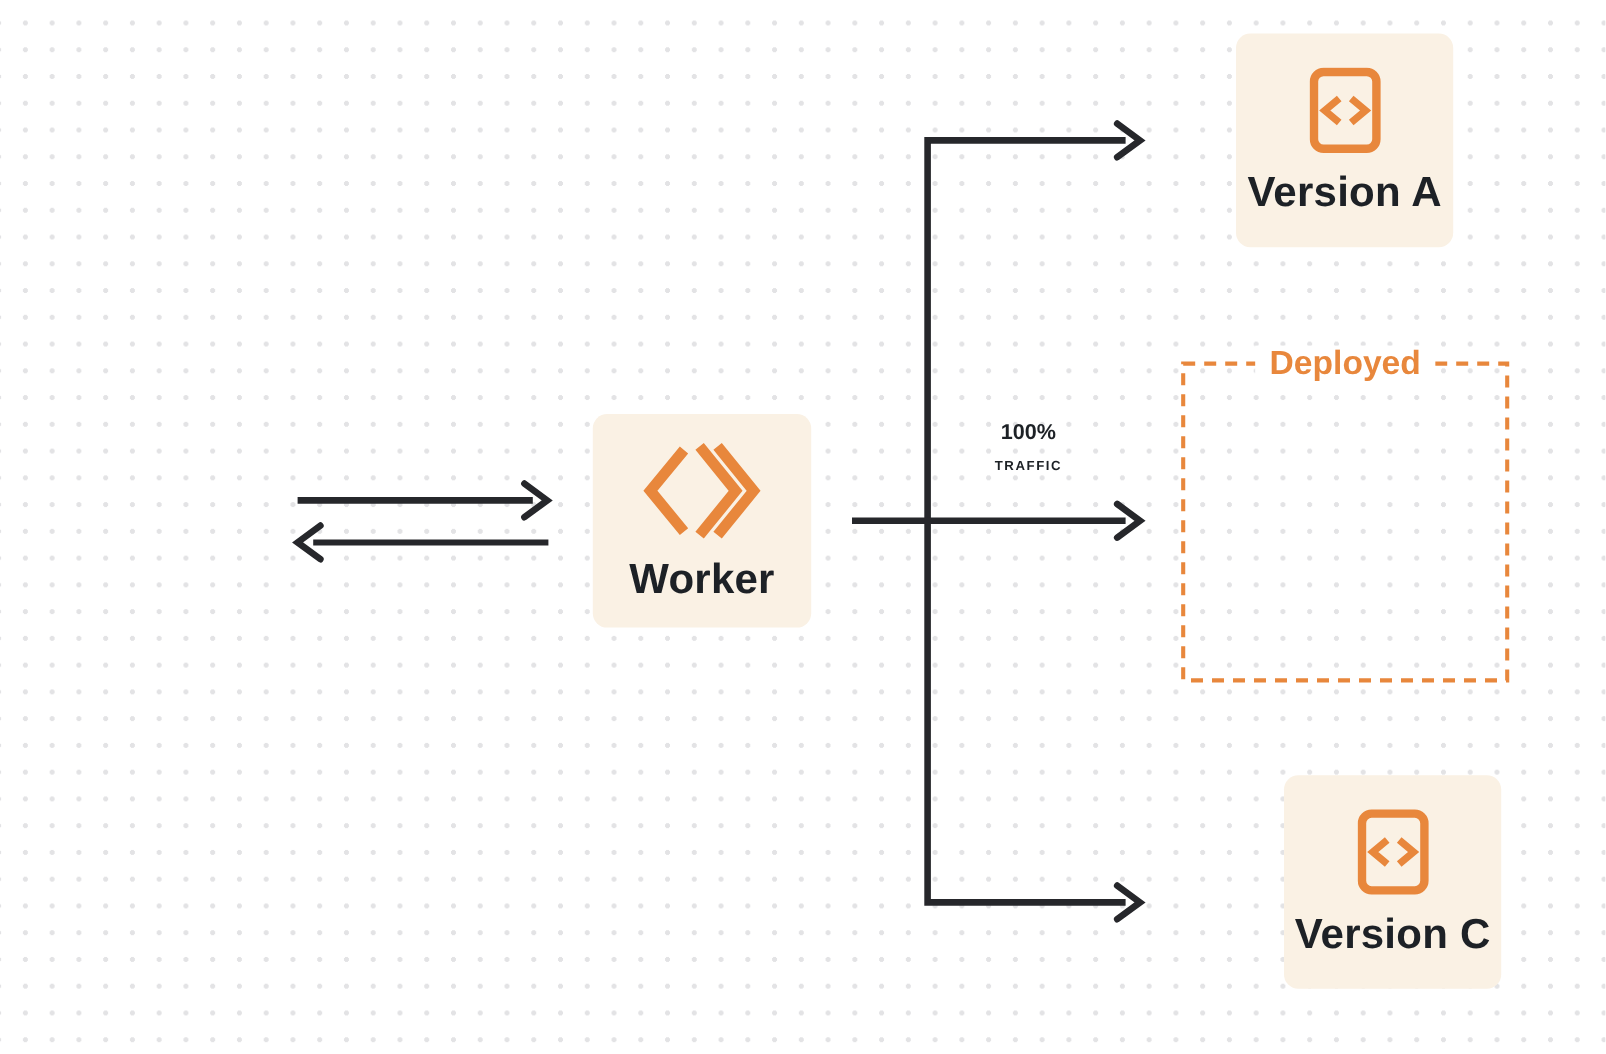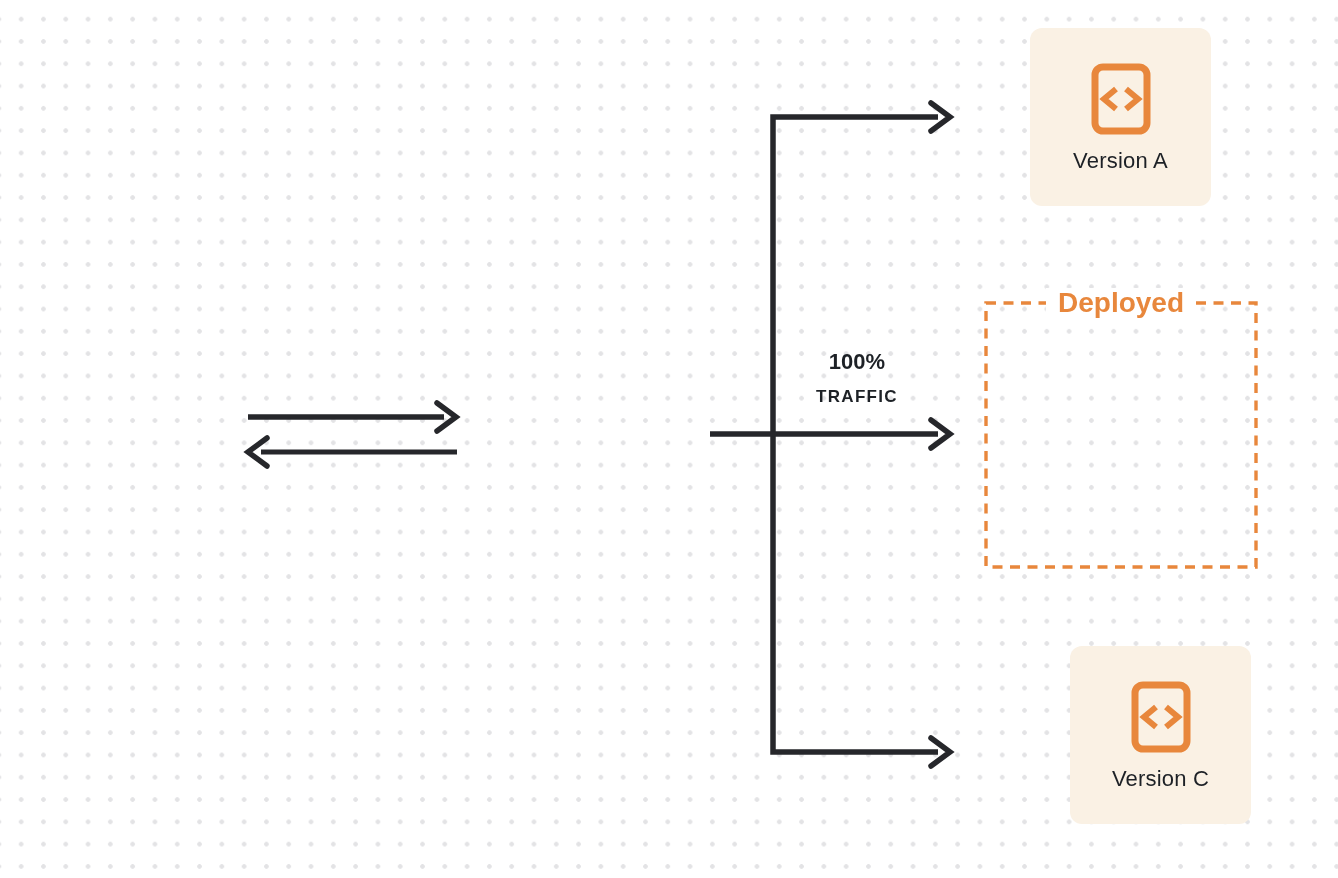--- a/index.html
+++ b/index.html
@@ -13,35 +13,35 @@
     background-position:10px 8px;
     font-family:"Liberation Sans",sans-serif;
   }
   .layer{position:absolute;left:0;top:0;width:1338px;height:878px;}
   .node{
     position:absolute;
     display:flex;flex-direction:column;align-items:center;justify-content:center;
     border-radius:12px;gap:15px;
   }
   .node-label{
-    font-weight:400;font-size:22px;color:var(--ink,#1d2126);letter-spacing:.2px;
+    font-weight:700;font-size:35px;color:var(--ink,#1d2126);letter-spacing:.2px;
     line-height:1;white-space:nowrap;
   }
   .client-node{left:30px;top:343px;width:182px;height:182px;background:var(--gray,#f4f4f6);}
   .worker-node{left:494px;top:345px;width:182px;height:178px;background:var(--cream,#faf1e4);}
   .version-node{left:1030px;width:181px;height:178px;background:var(--cream,#faf1e4);}
   .version-a{top:28px;}
   .version-b{top:346px;}
   .version-c{top:646px;margin-left:40px;}
   .traffic-label{
     position:absolute;left:772px;top:351px;width:170px;
     text-align:center;color:var(--ink,#1d2126);font-weight:700;
   }
-  .traffic-label .line1{font-size:22px;line-height:1;}
-  .traffic-label .line2{font-size:17px;line-height:1;letter-spacing:1.3px;margin-top:15px;}
+  .traffic-label .line1{font-size:18px;line-height:1;}
+  .traffic-label .line2{font-size:11px;line-height:1;letter-spacing:1.3px;margin-top:15px;}
   .deployed-label{
     position:absolute;left:1121px;top:288px;transform:translateX(-50%);
     background:var(--bg,#ffffff);padding:0 12px;
     color:var(--orange,#e8873c);font-weight:700;font-size:28px;line-height:30px;
     white-space:nowrap;
   }
   .icon-box{display:block;}
   svg{display:block;}
 </style>
 </head>
@@ -67,20 +67,30 @@
 
     <g>
       <line x1="710" y1="434" x2="938" y2="434" style="stroke:var(--line,#26272b)" stroke-width="5.5"></line>
       <polyline points="931,420 950,434 931,448" fill="none" style="stroke:var(--line,#26272b)" stroke-width="5.5" stroke-linecap="round" stroke-linejoin="miter"></polyline>
     </g>
 
     <rect x="986" y="303" width="270" height="264" fill="none" style="stroke:var(--orange,#e8873c)" stroke-width="3.4" stroke-dasharray="10 7.5"></rect>
   </svg>
 
 
+  <div class="node worker-node">
+    <span class="icon-box">
+      <svg width="96" height="82" viewBox="0 0 96 82" overflow="visible">
+        <polyline points="33,7 5,41 33,75" fill="none" style="stroke:var(--orange,#e8873c)" stroke-width="9" stroke-linecap="butt" stroke-linejoin="miter"></polyline>
+        <polyline points="46,4 76,41 46,78" fill="none" style="stroke:var(--orange,#e8873c)" stroke-width="9" stroke-linecap="butt" stroke-linejoin="miter"></polyline>
+        <polyline points="61,4 91,41 61,78" fill="none" style="stroke:var(--orange,#e8873c)" stroke-width="9" stroke-linecap="butt" stroke-linejoin="miter"></polyline>
+      </svg>
+    </span>
+    <div class="node-label">Worker</div>
+  </div>
 
   <div class="traffic-label">
     <div class="line1">100%</div>
     <div class="line2">TRAFFIC</div>
   </div>
 
   <div class="deployed-label">Deployed</div>
 
   <div class="node version-node version-a">
     <span class="icon-box">

